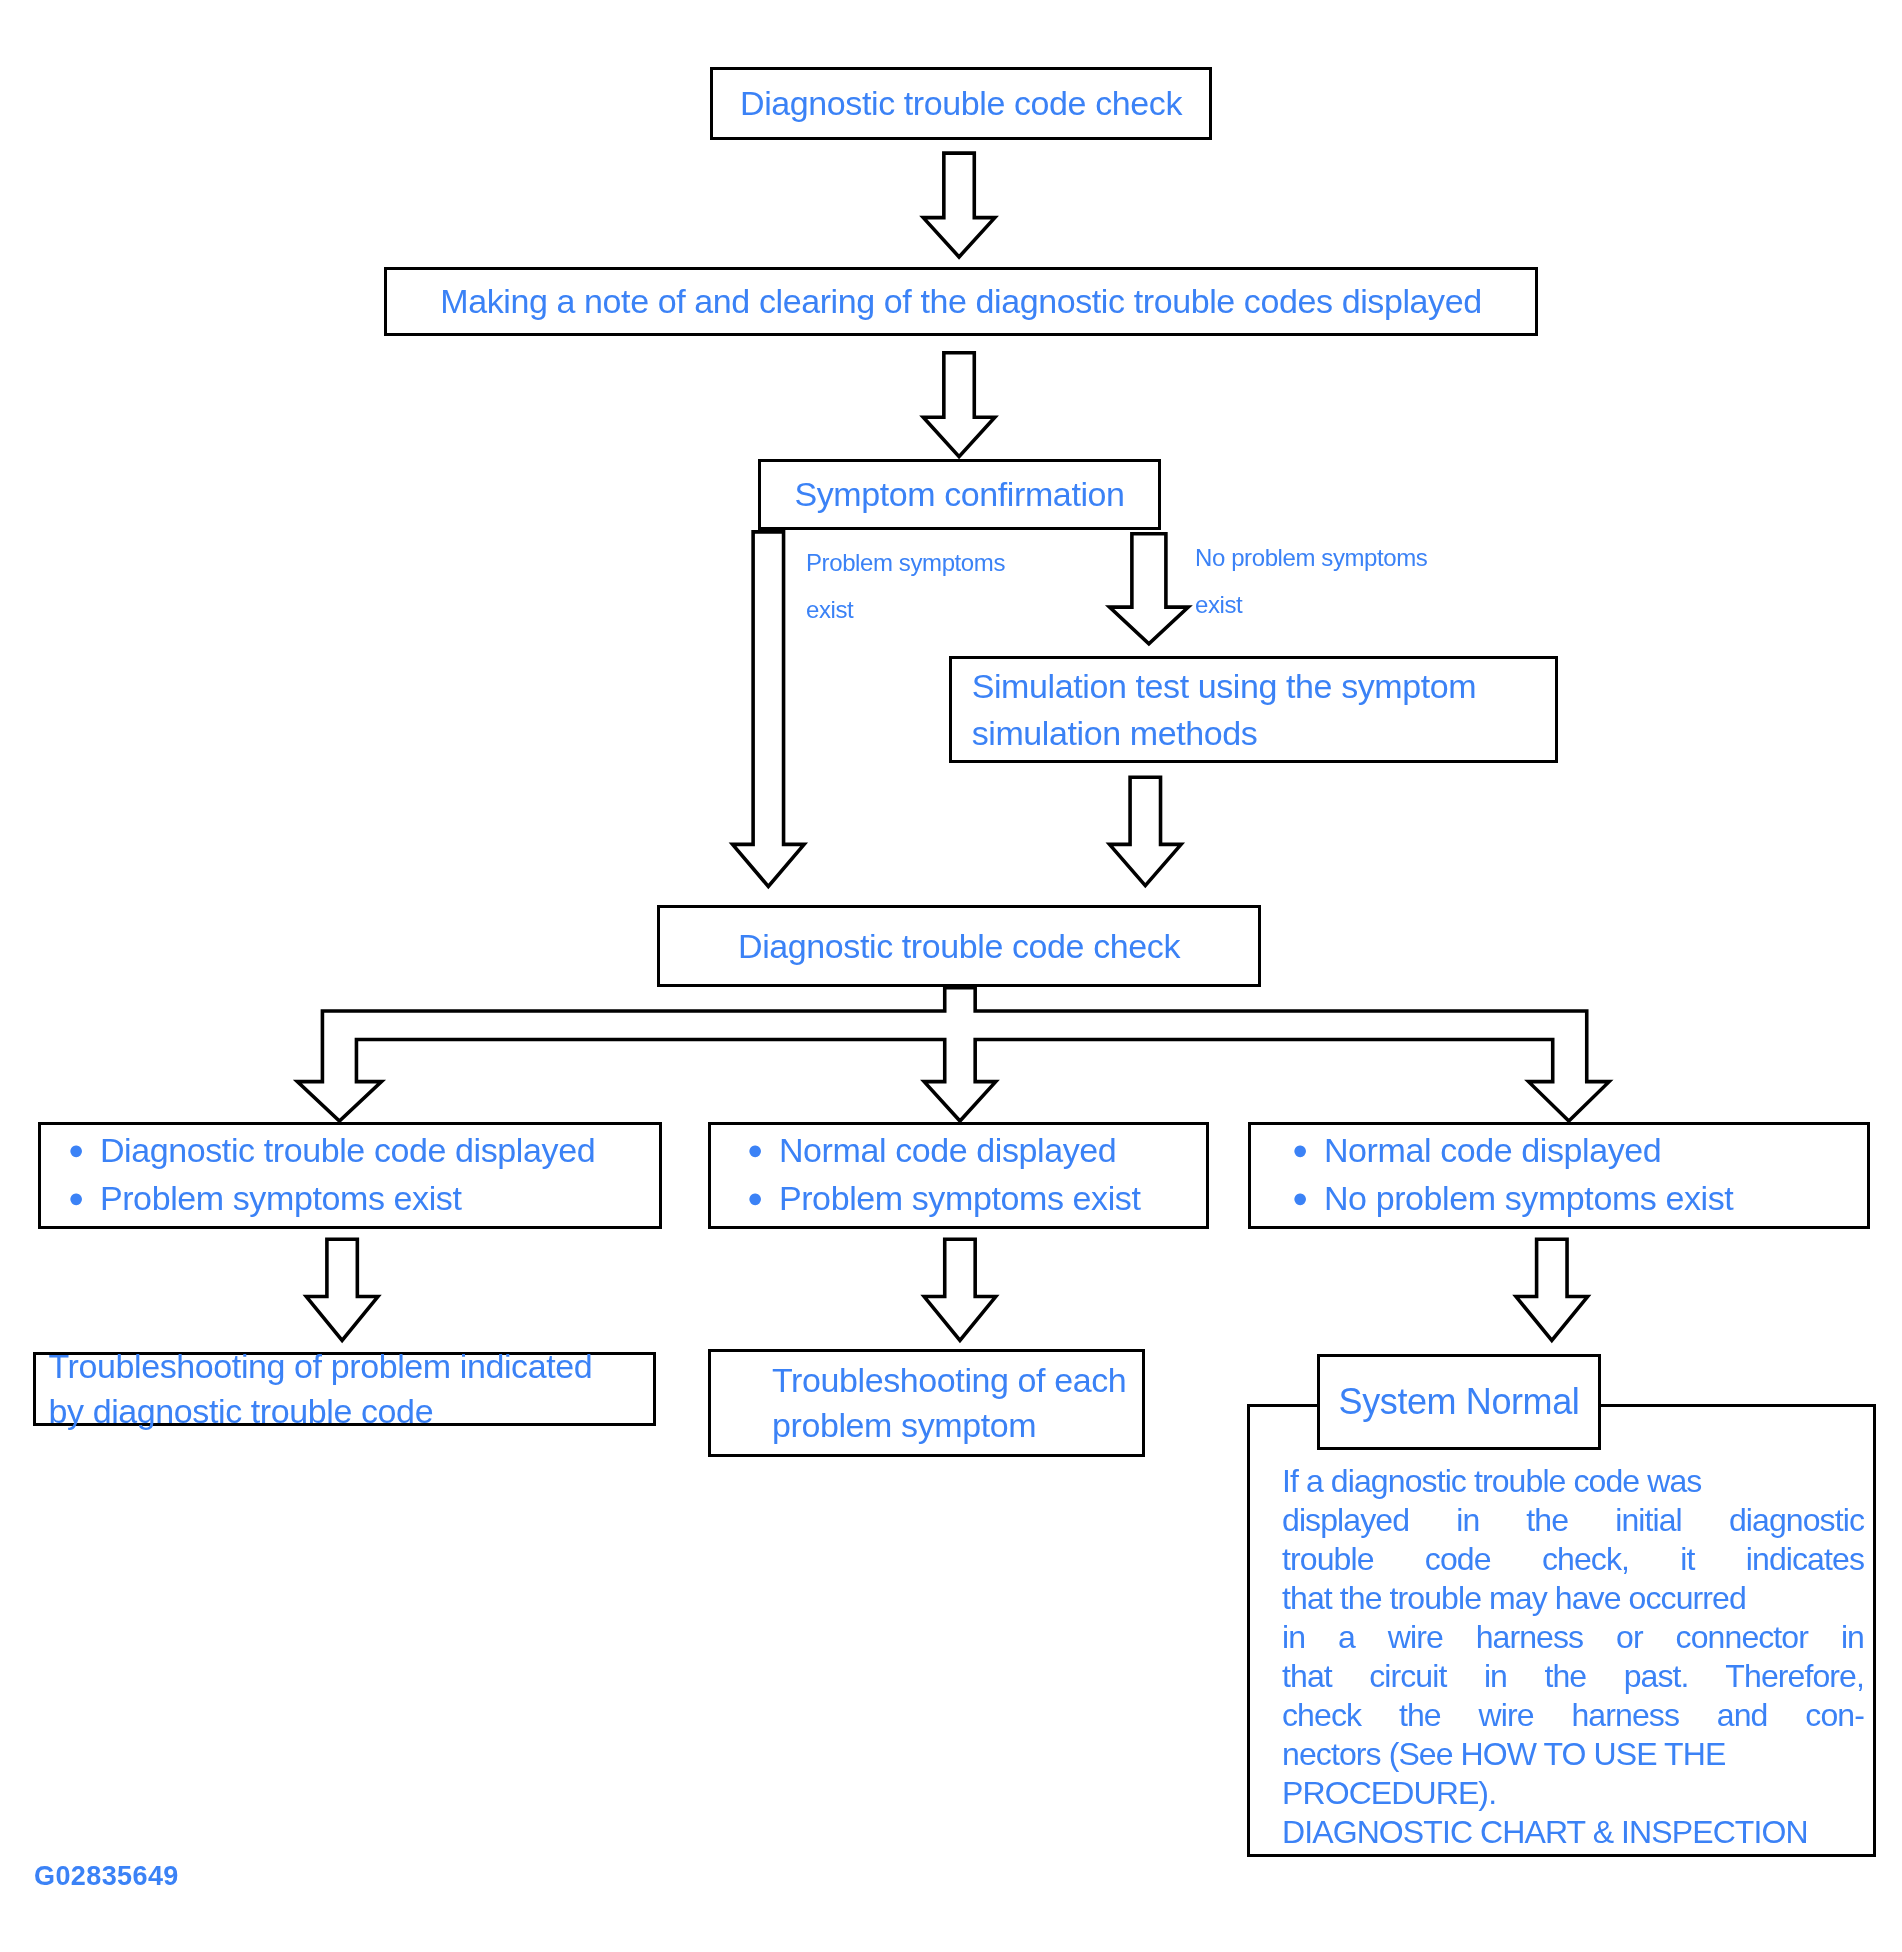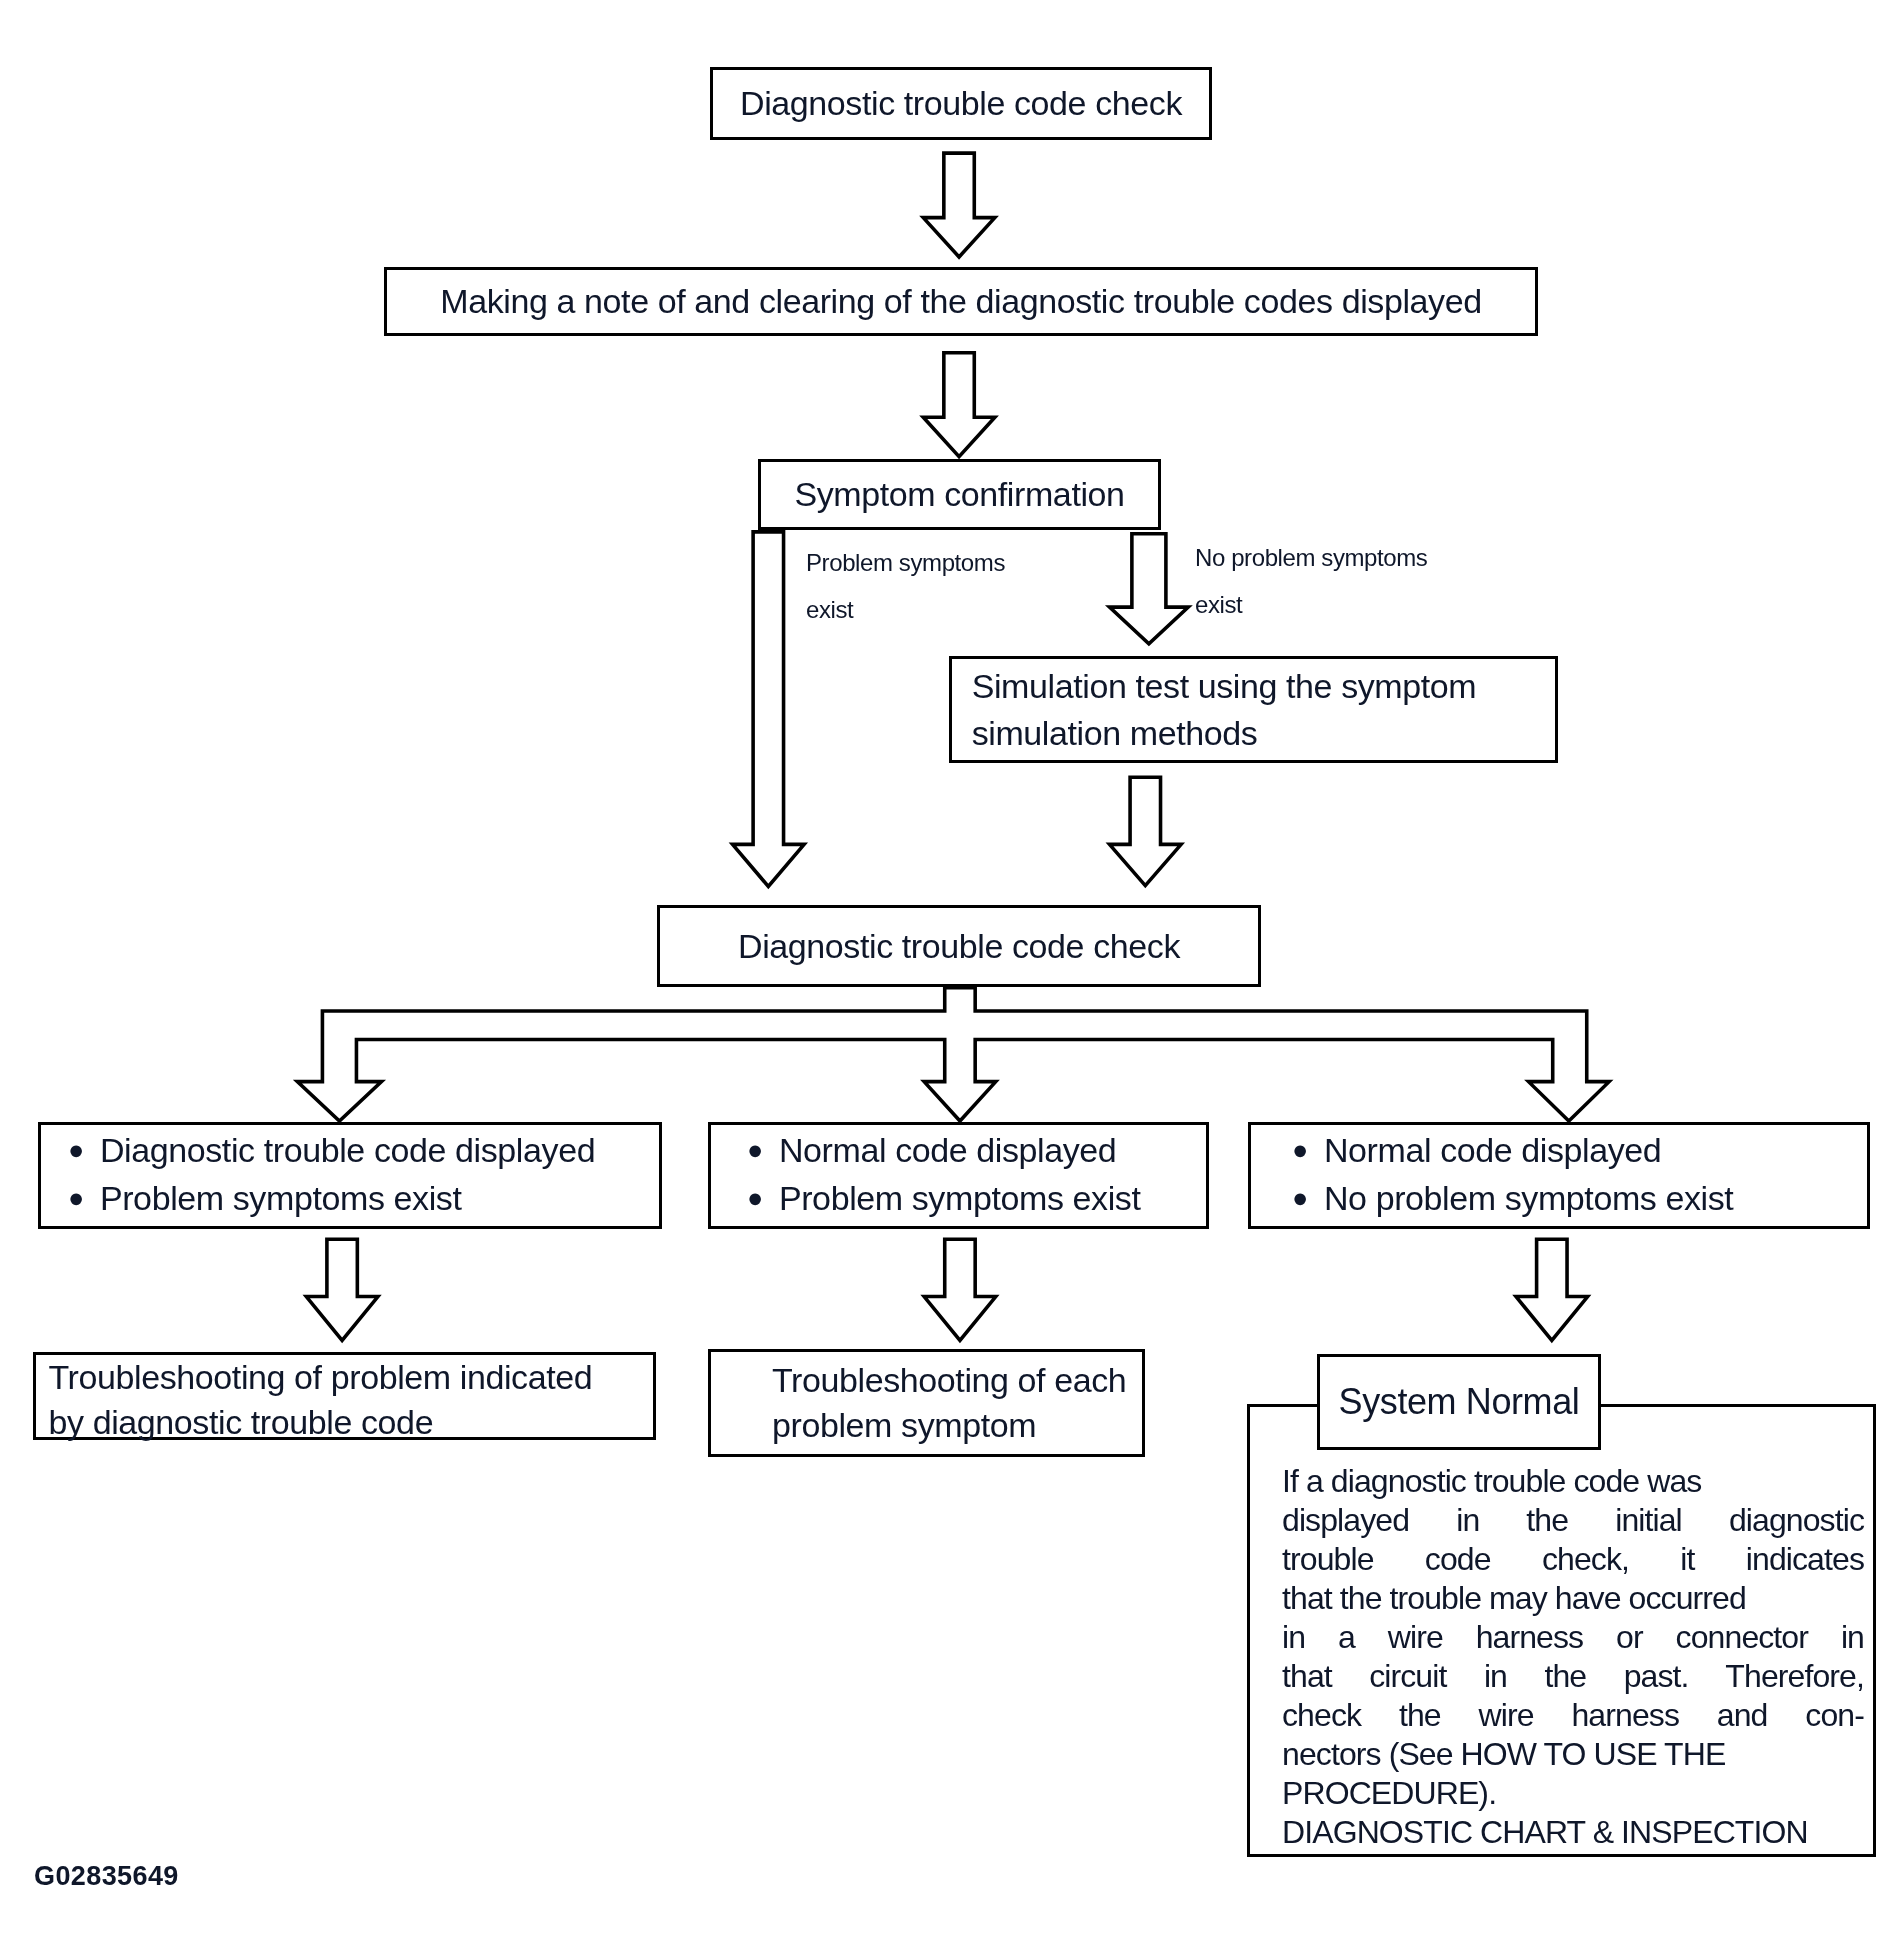--- a/index.html
+++ b/index.html
@@ -1,21 +1,21 @@
 <!DOCTYPE html>
 <html style="font-size:14.3px"><head>
 <meta charset="utf-8">
 <style>
   html,body{margin:0;padding:0;background:#fff;}
   .canvas{
     position:relative;
     width:1902px;height:1952px;
     background:#ffffff;
     font-family:"Liberation Sans","DejaVu Sans",sans-serif;
-    color:#0f172a;
+    color:#3b82f6;
     overflow:hidden;
   }
   svg.wires{position:absolute;left:0;top:0;}
   .box{
     position:absolute;
     border:3.6px solid #000;
     background:#fff;
     box-sizing:border-box;
     display:flex;flex-direction:column;justify-content:center;
     font-size:34px;letter-spacing:-0.4px;line-height:45px;
@@ -125,21 +125,21 @@
     <div class="bline">
       <span class="bu">●</span>
       <span>Normal code displayed</span>
     </div>
     <div class="bline">
       <span class="bu">●</span>
       <span>No problem symptoms exist</span>
     </div>
   </div>
 
-  <div class="box" style="left:33px;top:1352px;width:623px;height:88px;padding-left:12.5px;justify-content:space-between;">
+  <div class="box" style="left:33px;top:1352px;width:623px;height:74px;padding-left:12.5px;">
     <div>Troubleshooting of problem indicated</div>
     <div>by diagnostic trouble code</div>
   </div>
 
   <div class="box" style="left:708px;top:1349px;width:437px;height:108px;padding-left:61px;">
     <div>Troubleshooting of each</div>
     <div>problem symptom</div>
   </div>
 
   <div class="bigbox"></div>

